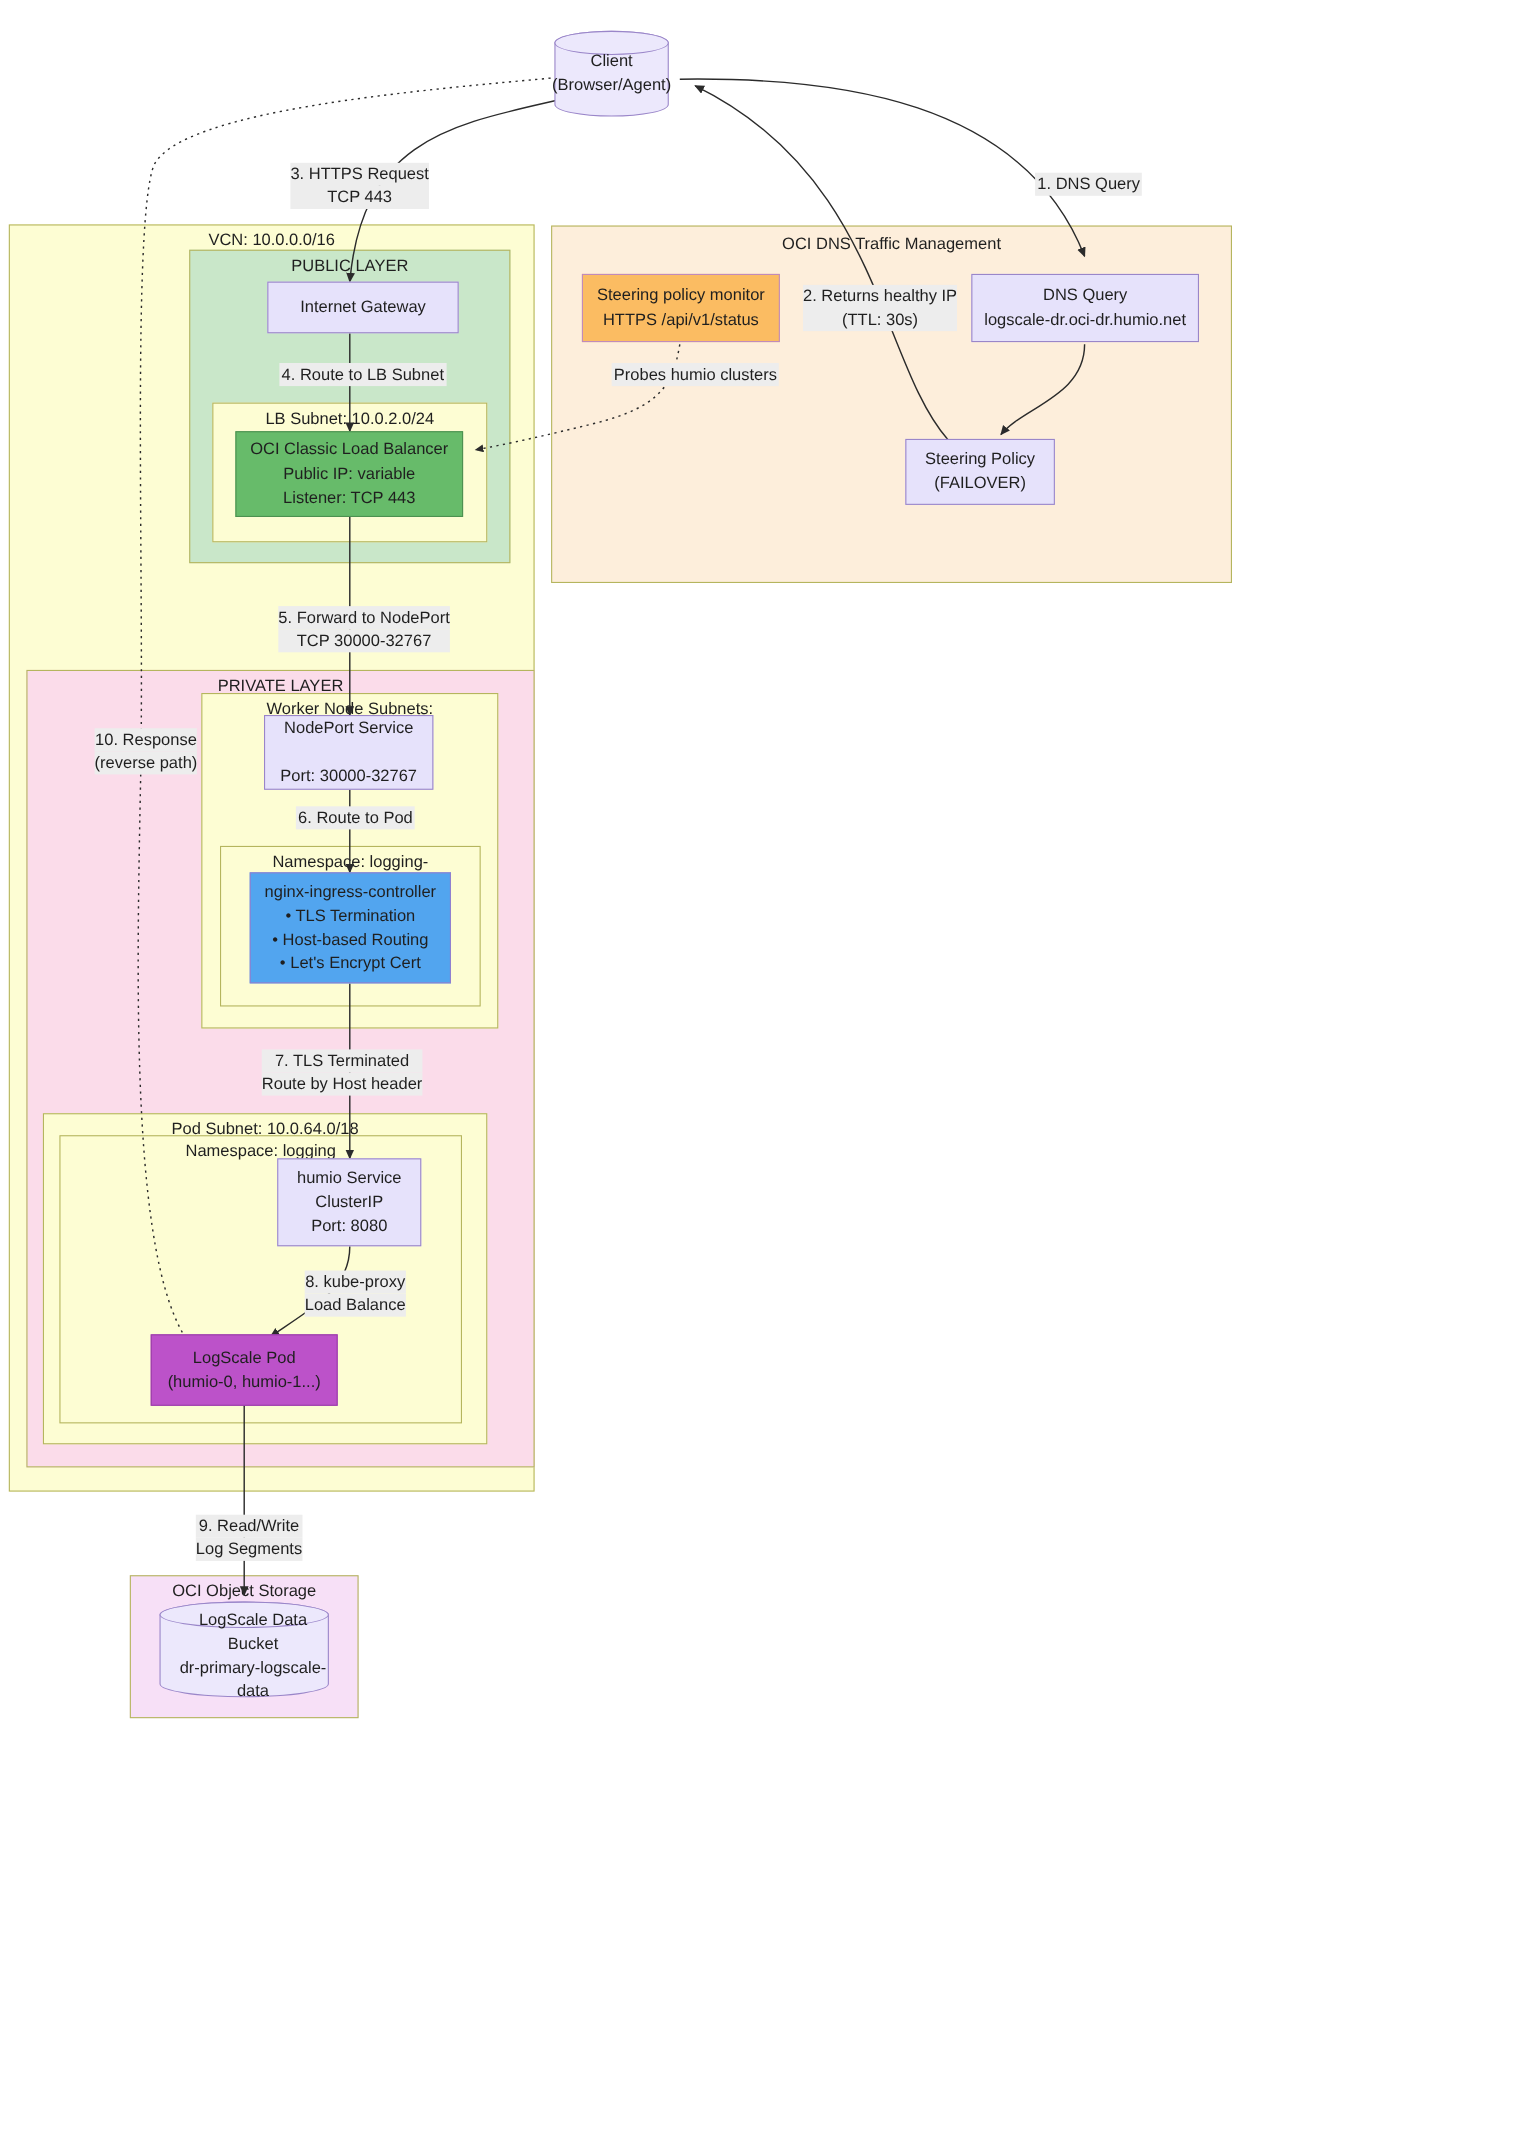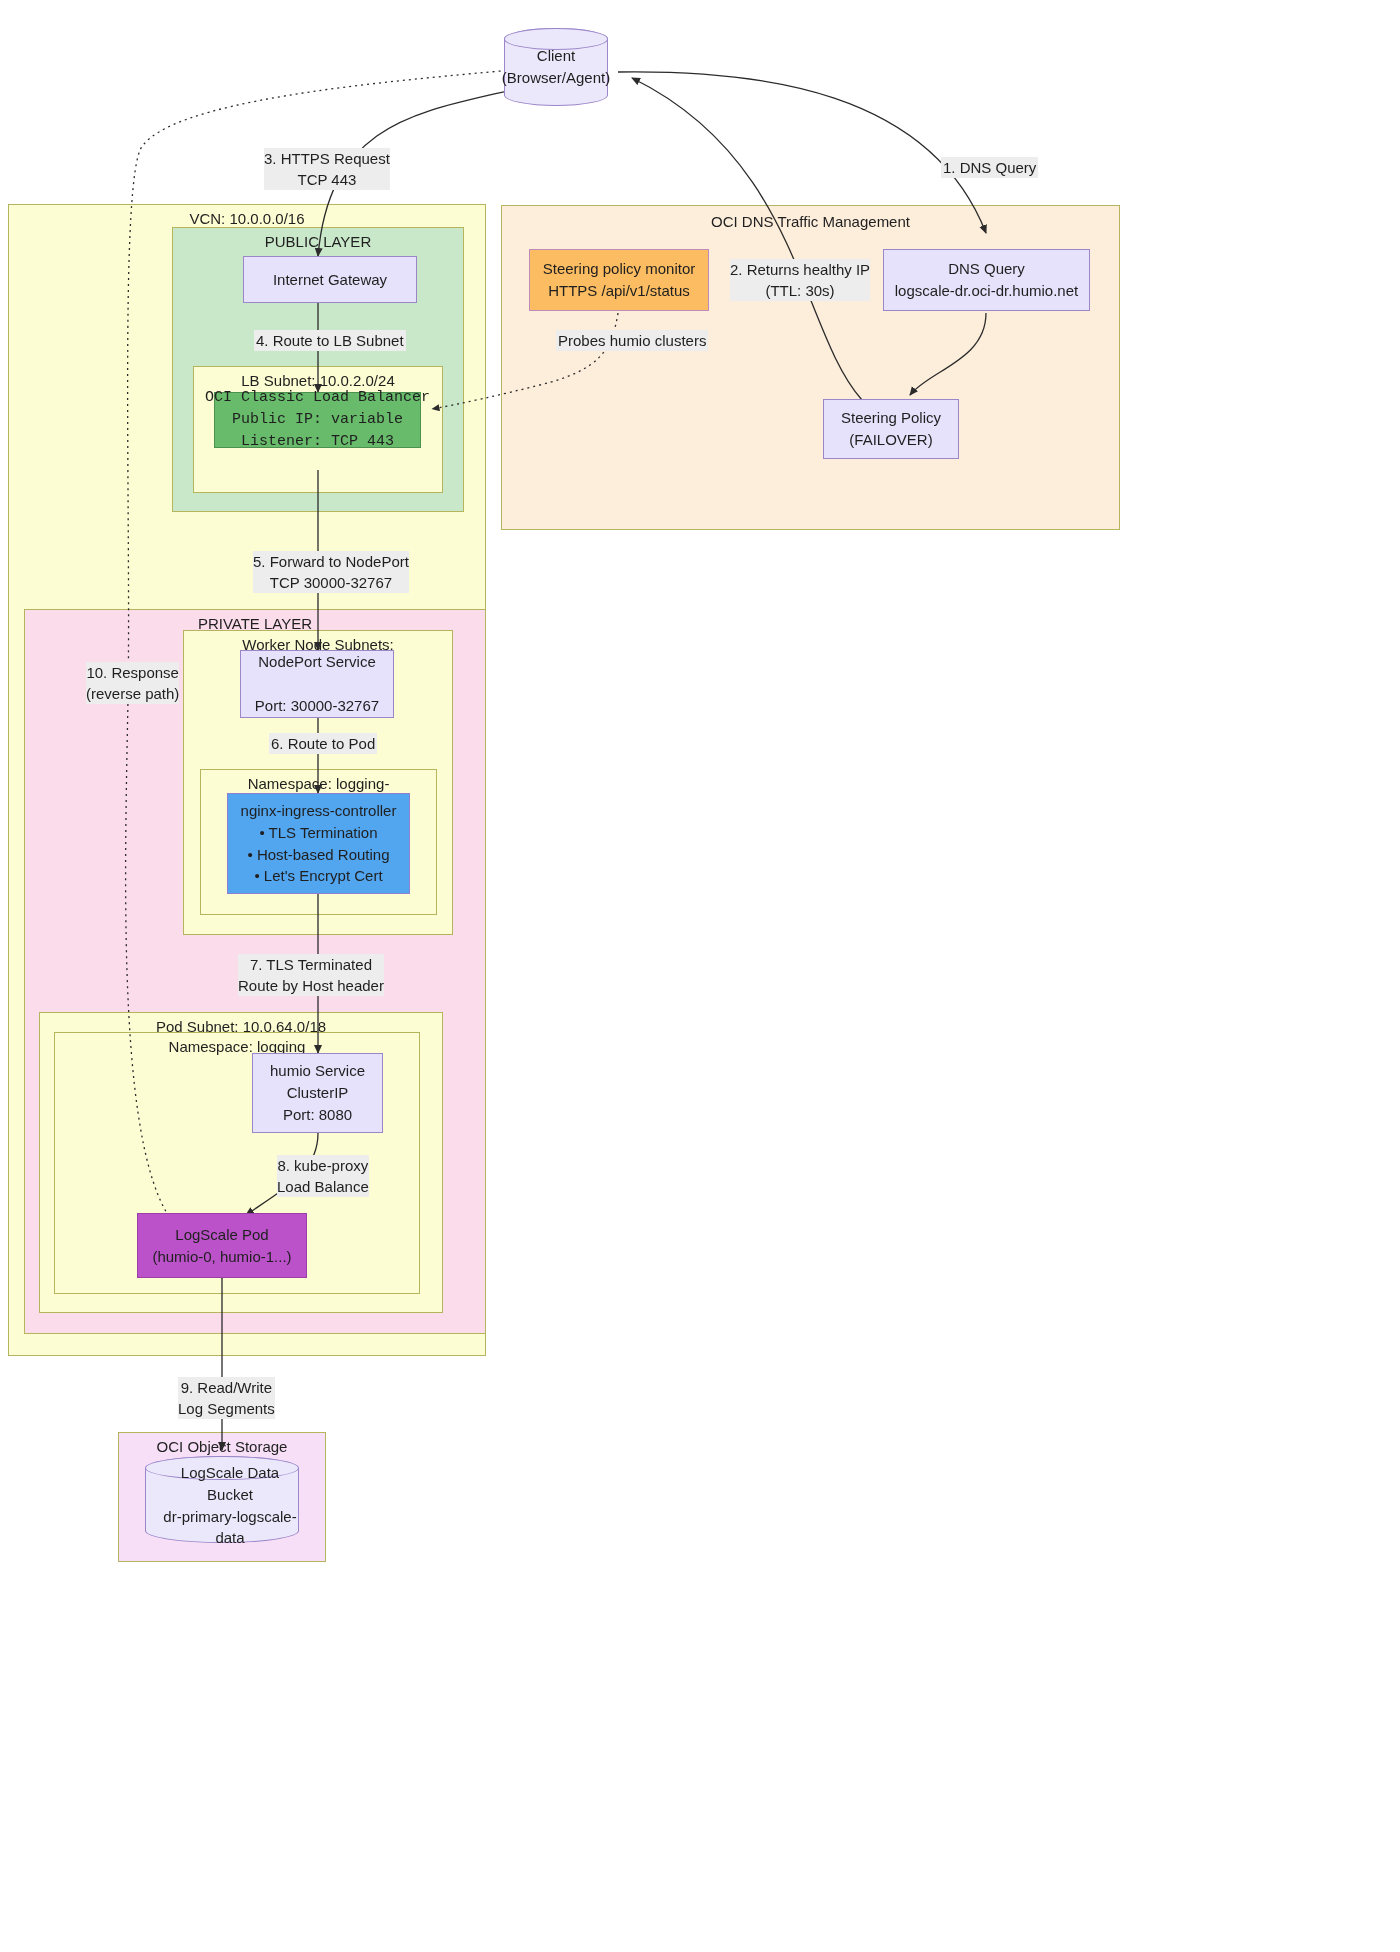--- a/index.html
+++ b/index.html
@@ -166,21 +166,21 @@
     <div class="cyl-label" style="border-radius:12px;">
       <span class="ln">Client</span>
       <span class="ln">(Browser/Agent)</span>
     </div>
   </div>
 
   <div class="node n-lav" style="left:243px; top:256px; width:174px; height:47px;">
     <span class="ln">Internet Gateway</span>
   </div>
 
-  <div class="node n-green" style="left:214px; top:392px; width:207px; height:56px;font-family:Liberation Mono, monospace;">
+  <div class="node n-green" style="left:214px; top:392px; width:207px; height:78px;">
     <span class="ln">OCI Classic Load Balancer</span>
     <span class="ln">Public IP: variable</span>
     <span class="ln">Listener: TCP 443</span>
   </div>
 
   <div class="node n-orange" style="left:529px; top:249px; width:180px; height:62px;">
     <span class="ln">Steering policy monitor</span>
     <span class="ln">HTTPS /api/v1/status</span>
   </div>
 

